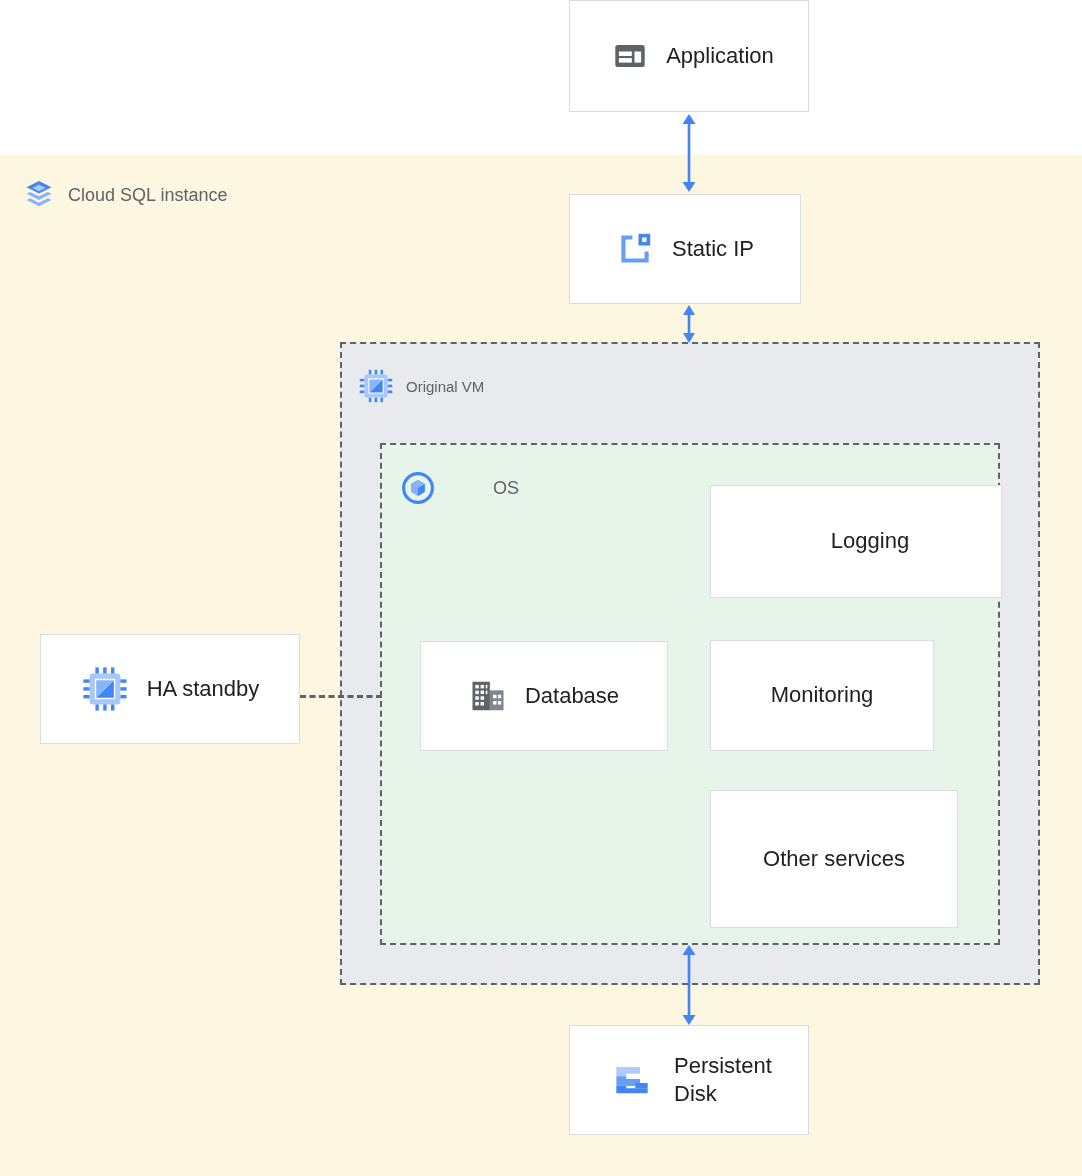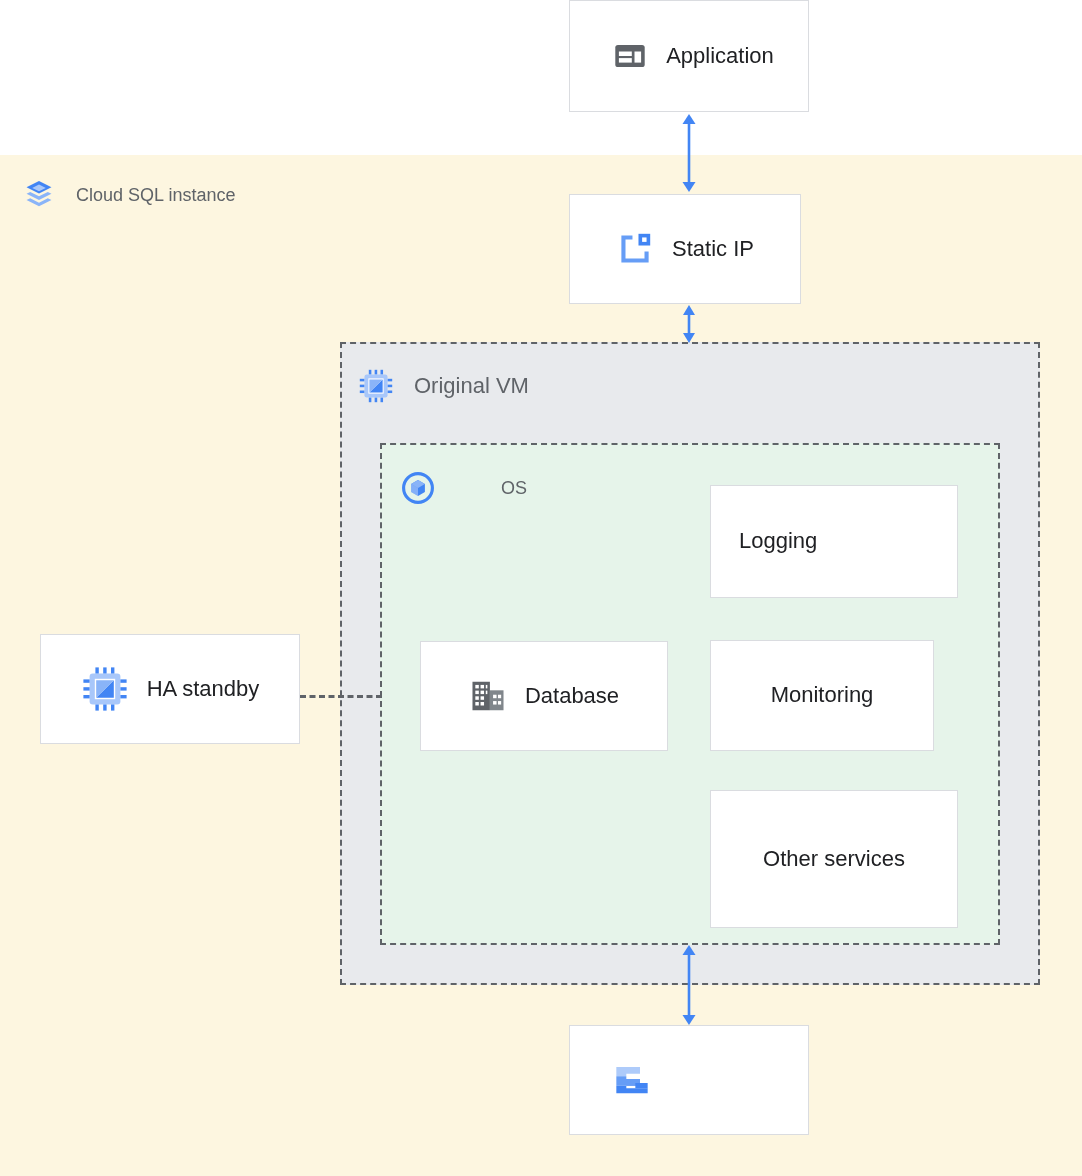--- a/index.html
+++ b/index.html
@@ -22,21 +22,21 @@
     left: 0px;
     top: 155px;
     width: 1082px;
     height: 1021px;
     background: #fdf6e0;
   }
   .region-label {
     position: absolute;
     display: flex;
     align-items: center;
-    gap: 20px;
+    gap: 12px;
     text-align: right;
   }
   .region-label .label-text {
     font-size: 18px;
     color: #5f6368;
     white-space: nowrap;
   }
   #cloudsql-label { left: 22px; top: 178px; }
 
   
@@ -44,21 +44,21 @@
     position: absolute;
     left: 340px;
     top: 342px;
     width: 700px;
     height: 643px;
     background: #e8eaed;
     border: 2px dashed #5f6368;
     box-sizing: border-box;
   }
   #vm-label { left: 358px; top: 368px; }
-  #vm-label .label-text { font-size: 22px; color: #5f6368; }
+  #vm-label .label-text { font-size: 15px; color: #5f6368; }
 
   
   .os-box {
     position: absolute;
     left: 380px;
     top: 443px;
     width: 620px;
     height: 502px;
     background: #e6f4ea;
     border: 2px dashed #5f6368;
@@ -81,22 +81,22 @@
   .node .node-text {
     font-size: 22px;
     color: #202124;
     line-height: 1.28;
   }
 
   #node-application { left: 569px; top: 0px;    width: 240px; height: 112px; padding-left: 8px; }
   #node-staticip    { left: 569px; top: 194px;  width: 232px; height: 110px; }
   #node-hastandby   { left: 40px;  top: 634px;  width: 260px; height: 110px; }
   #node-database    { left: 420px; top: 641px;  width: 248px; height: 110px; }
-  #node-logging     { left: 710px; top: 485px;  width: 248px; height: 113px;
-                      justify-content: flex-start; padding-left: 28px; }
+  #node-logging     { left: 710px; top: 485px;  width: 292px; height: 113px;
+                      justify-content: center; padding-left: 28px; }
   #node-monitoring  { left: 710px; top: 640px;  width: 224px; height: 111px; }
   #node-otherservices { left: 710px; top: 790px; width: 248px; height: 138px; }
   #node-persistentdisk { left: 569px; top: 1025px; width: 240px; height: 110px;
                       justify-content: flex-start; padding-left: 42px; gap: 22px; }
   #node-persistentdisk .node-text { text-align: left; }
 
   
   .arrow { position: absolute; }
 
   #arrow-app-staticip    { left: 669px; top: 112px;  width: 40px; height: 82px; }
@@ -293,15 +293,19 @@
   <div class="node" id="node-persistentdisk">
     <span class="icon">
       <svg width="40" height="40" viewBox="0 0 24 24">
         <path d="M2.6 4.2h14.2v4.0H8.6v1.6H2.6z" fill="#aecbfa"></path>
         <path d="M2.6 9.8h6.0v1.6h8.2v4.0H2.6z" fill="#669df6"></path>
         <path d="M8.6 15.4h8.2v-1.6h-8.2z" fill="#669df6"></path>
         <path d="M2.6 15.4h6.0v1.6h12.8v3.0H2.6z" fill="#4285f4"></path>
         <path d="M14.0 13.8h7.4v3.2h-7.4z" fill="#4285f4"></path>
       </svg>
     </span>
+    <span class="node-text">
+      <span>Persistent</span><br>
+      <span>Disk</span>
+    </span>
   </div>
 
 </div>
 
 </body></html>

